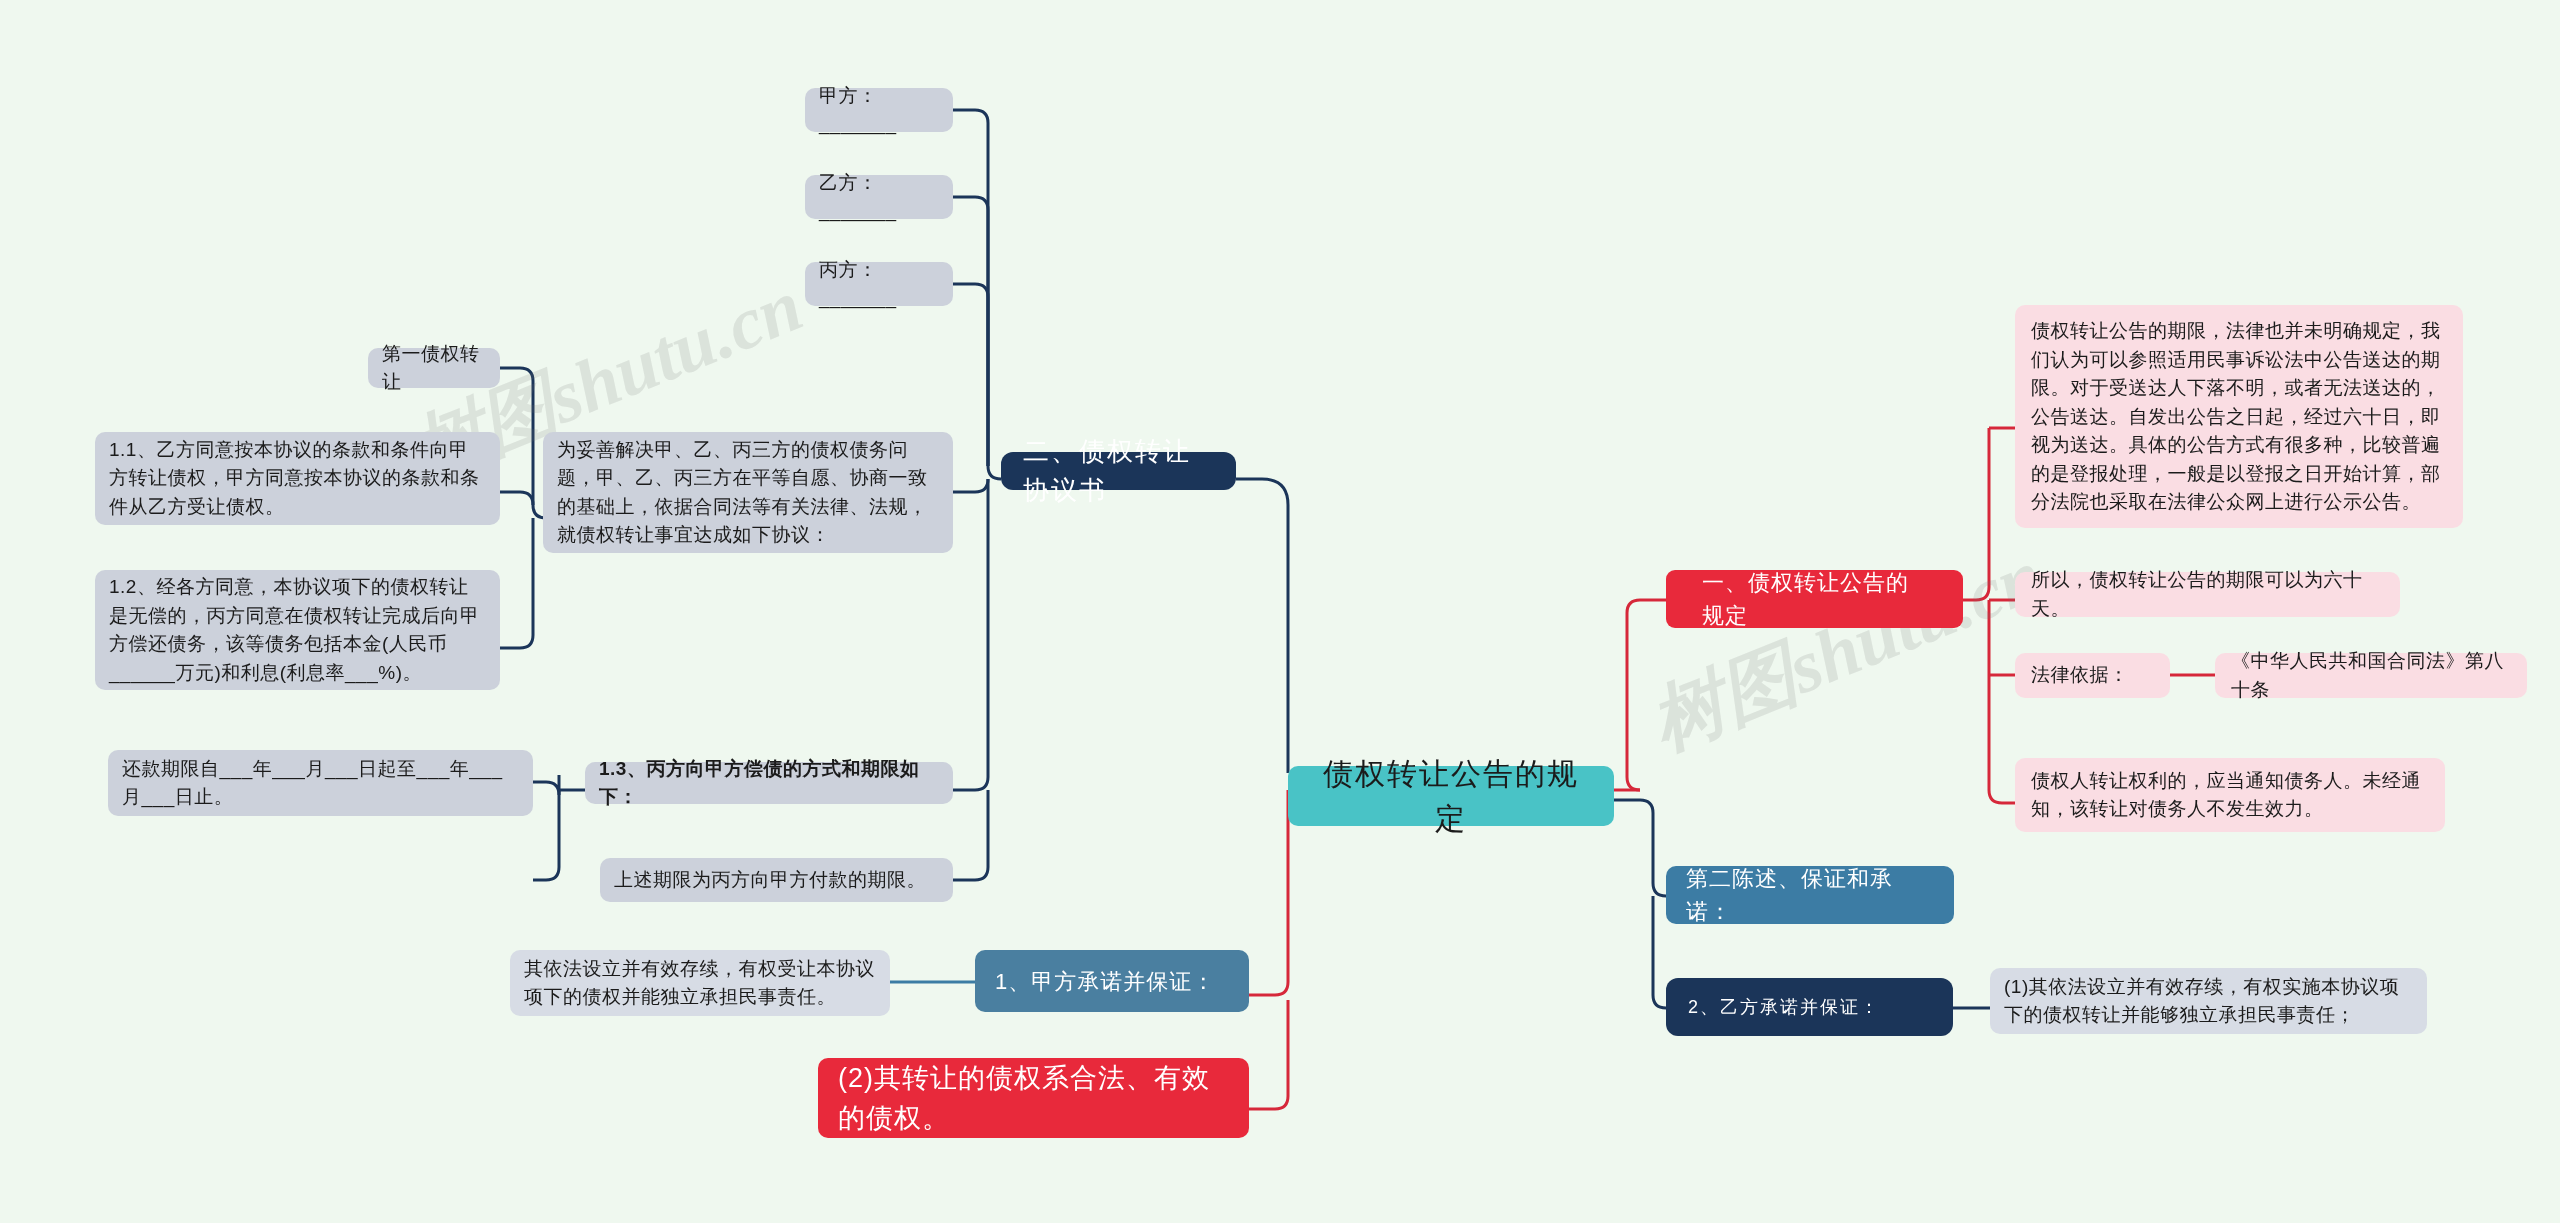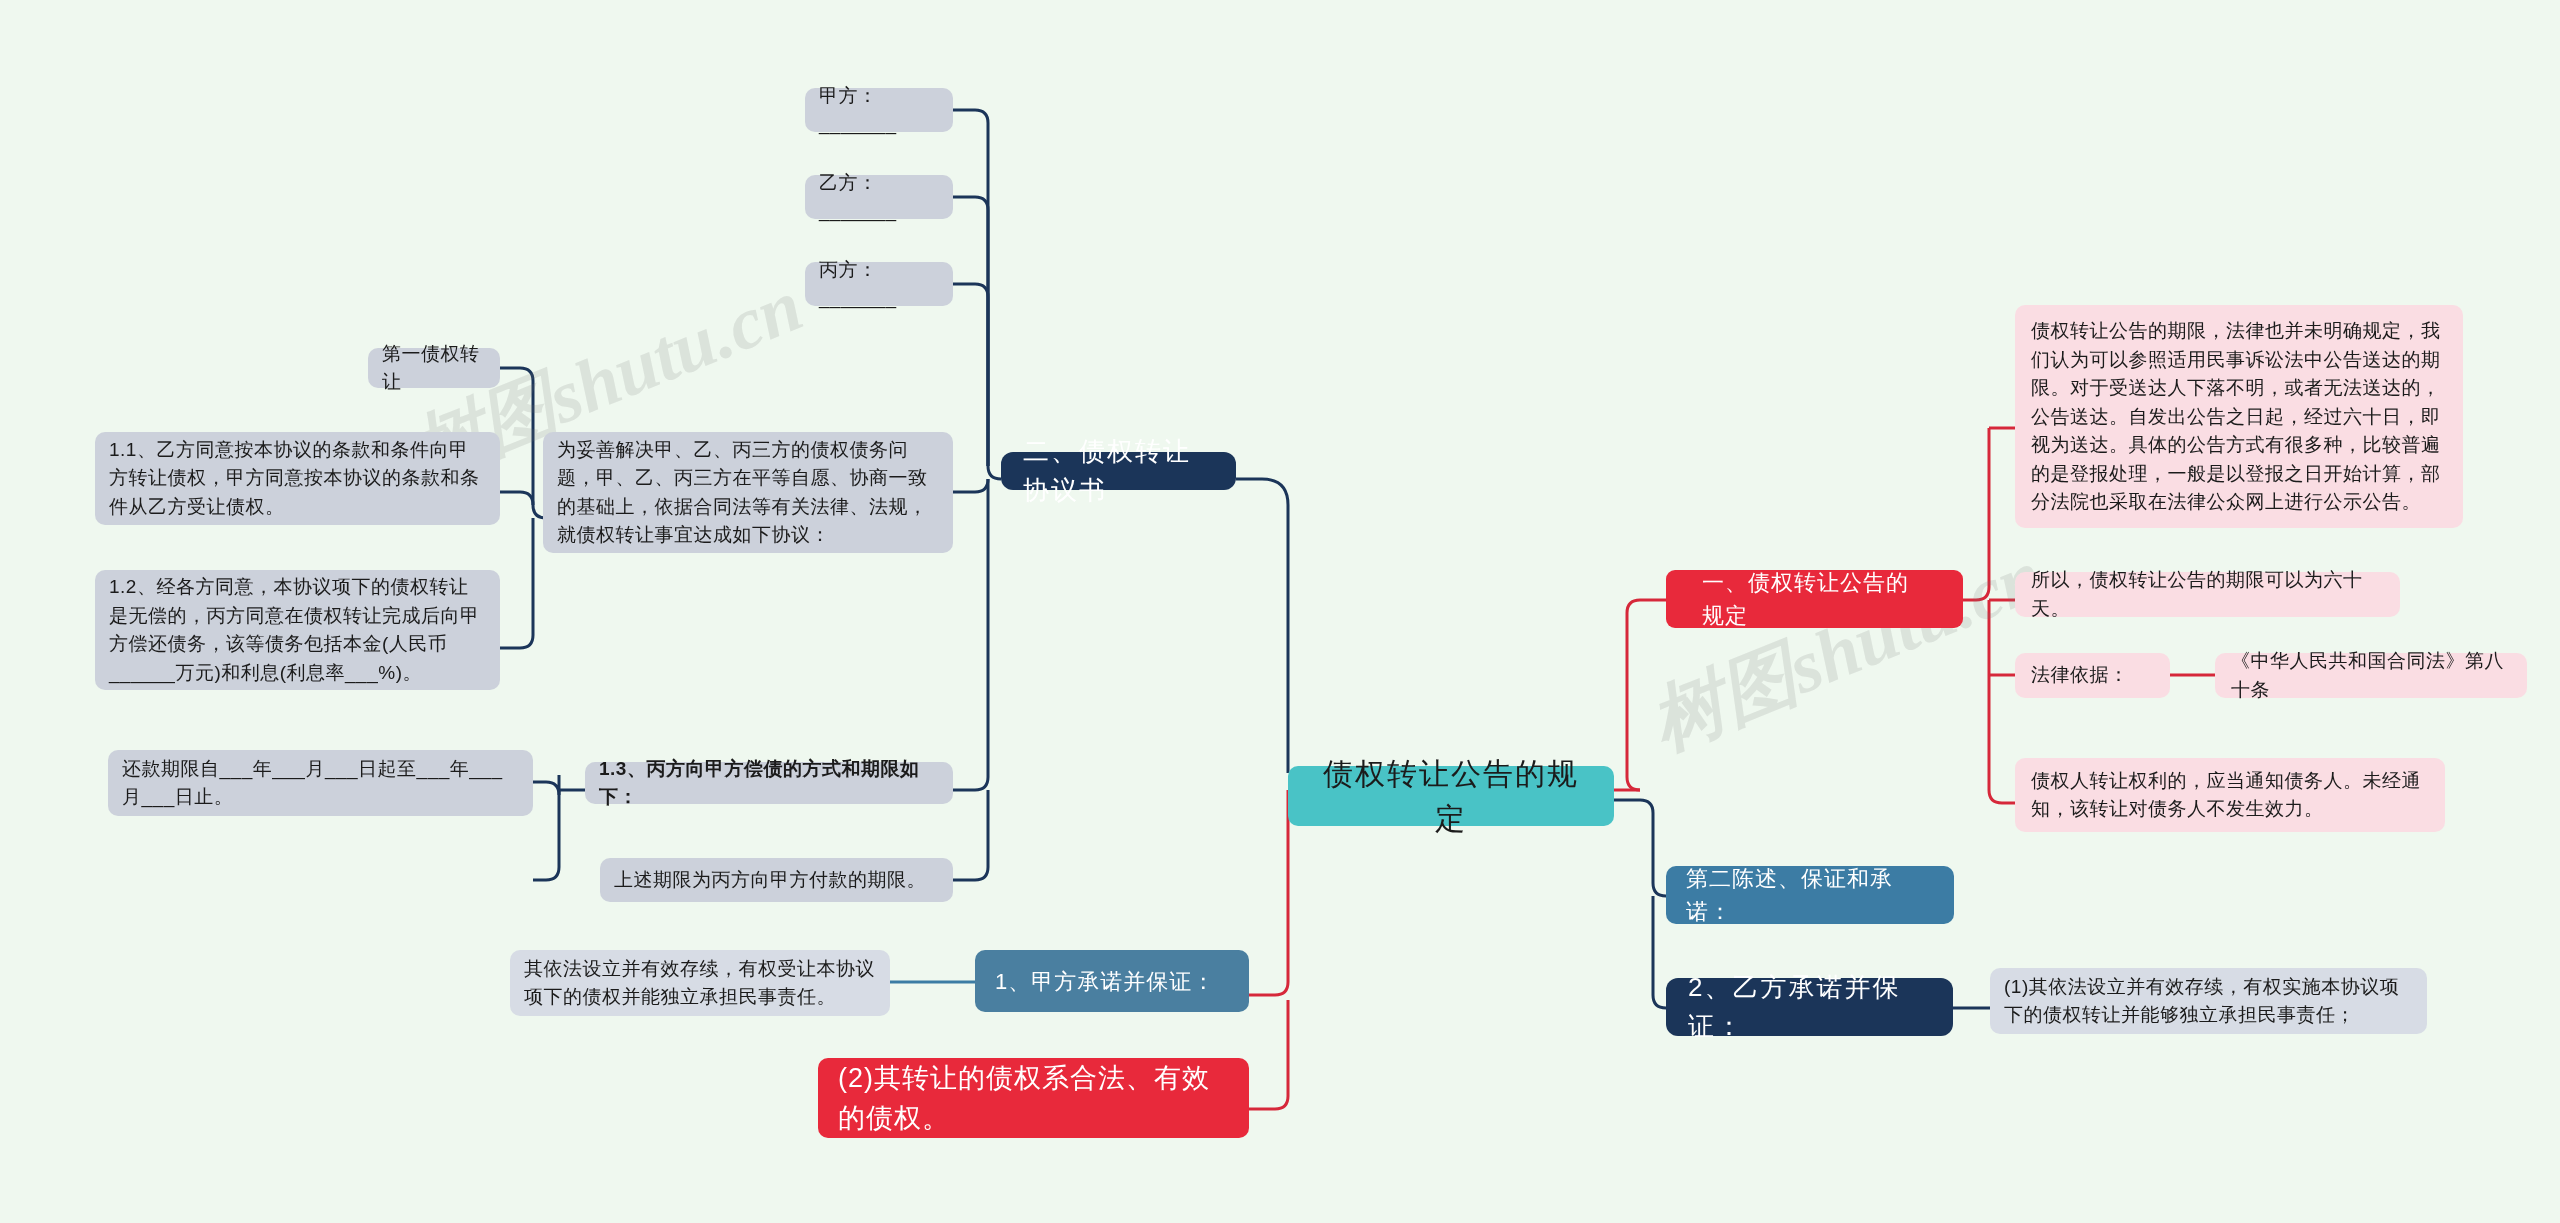--- a/index.html
+++ b/index.html
@@ -253,21 +253,21 @@
   </div>
 
   <div class="node pink" style="left:2015px;top:758px;width:430px;height:74px;">
     <span class="t">债权人转让权利的，应当通知债务人。未经通知，该转让对债务人不发生效力。</span>
   </div>
 
   <div class="node blue" style="left:1666px;top:866px;width:288px;height:58px;">
     <span class="t">第二陈述、保证和承诺：</span>
   </div>
 
-  <div class="node navy" style="left:1666px;top:978px;width:287px;height:58px;font-size:26px;">
+  <div class="node navy" style="left:1666px;top:978px;width:287px;height:58px;font-size:18px;">
     <span class="t">2、乙方承诺并保证：</span>
   </div>
 
   <div class="node grey-lt" style="left:1990px;top:968px;width:437px;height:66px;">
     <span class="t">(1)其依法设立并有效存续，有权实施本协议项下的债权转让并能够独立承担民事责任；</span>
   </div>
 
 </div>
 
 </body></html>

